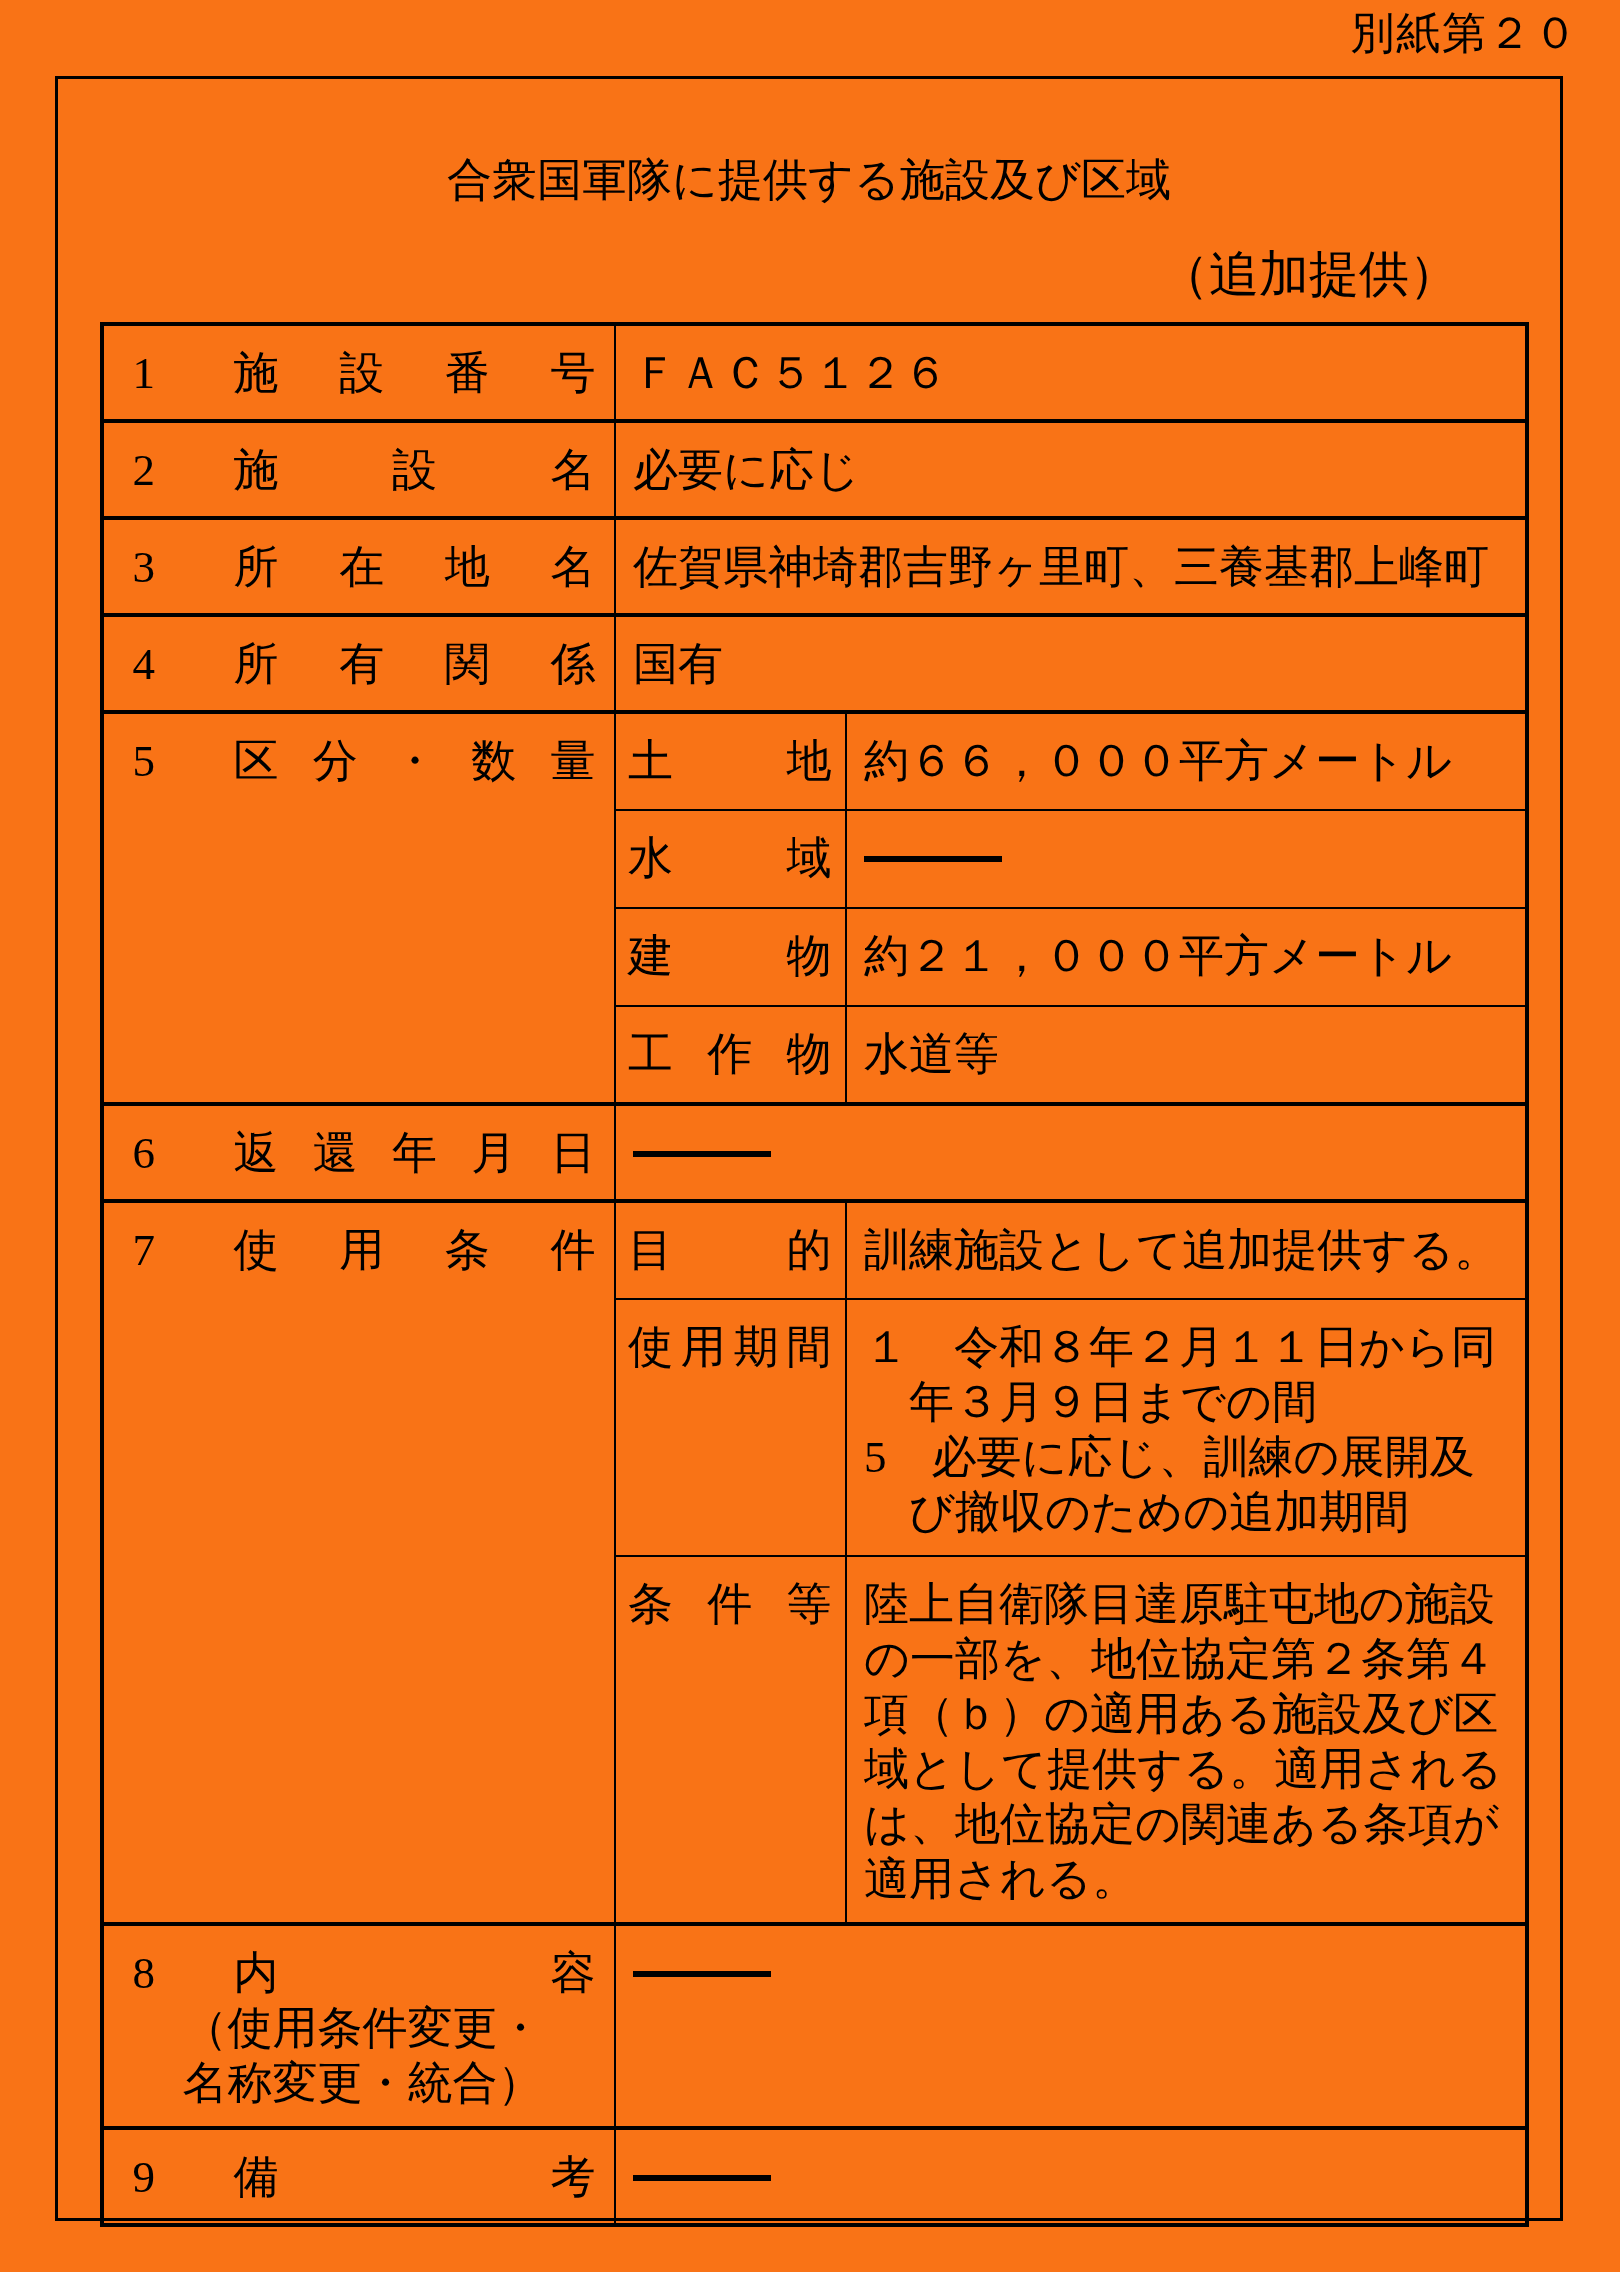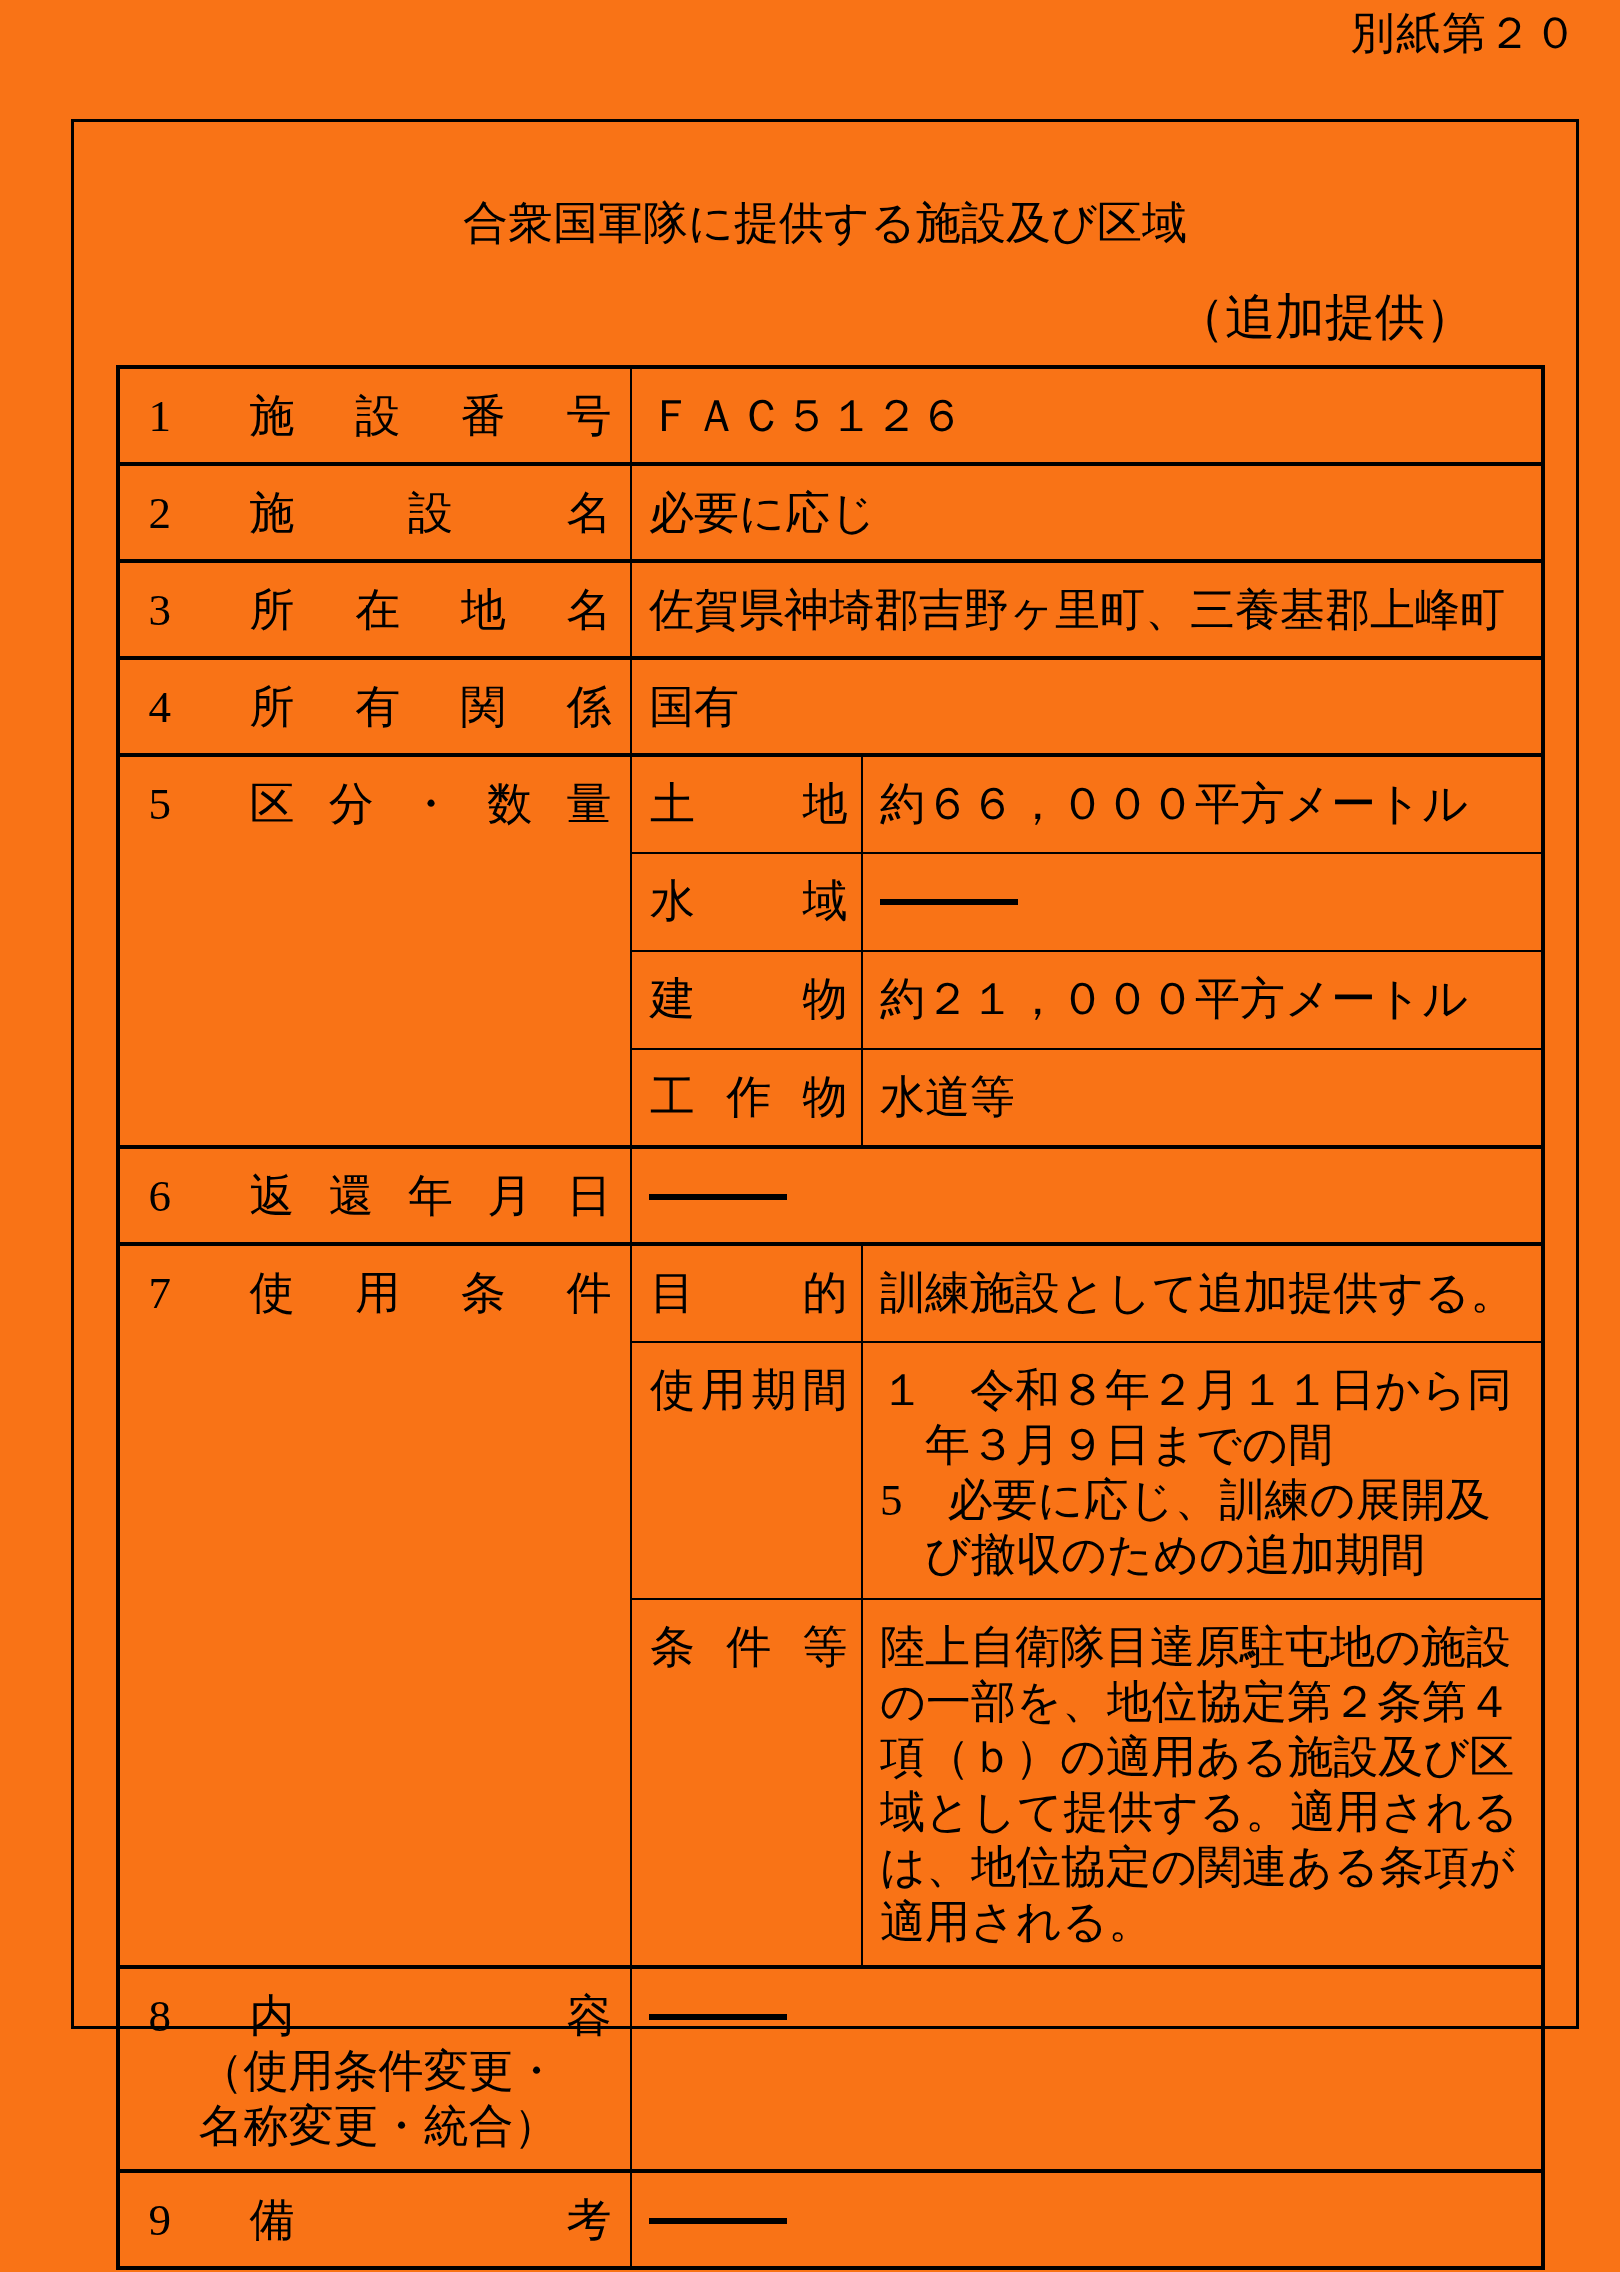--- a/index.html
+++ b/index.html
@@ -8,23 +8,23 @@
     width:1621px;height:2273px;
     background:#f97316;color:#000000;
     font-family:"Liberation Serif","DejaVu Serif",serif;
     overflow:hidden;
   }
   .attachment-label{
     position:absolute;top:10px;right:42px;
     font-size:44px;line-height:1.1;letter-spacing:1.7px;
   }
   .doc-box{
-    position:absolute;left:71px;top:76px;
-    width:1508px;height:1910px;
-    border:3.4px solid #000;box-sizing:border-box;margin-top:43px;
+    position:absolute;left:55px;top:76px;
+    width:1508px;height:2145px;
+    border:3.4px solid #000;box-sizing:border-box;
   }
   .doc-title{
     position:absolute;left:0;right:0;top:77px;
     text-align:center;font-size:45px;font-weight:normal;
     margin:0;line-height:1.1;
   }
   .doc-subtitle{
     position:absolute;top:168px;right:101px;
     font-size:50px;line-height:1.1;
   }
@@ -46,21 +46,21 @@
   tr.main > td{border-top-width:4.2px;}
   td.label-cell{padding-left:28.5px;padding-right:18.5px;}
   .label-line{display:flex;}
   .row-num{width:101px;flex-shrink:0;}
   .row-label{
     flex:1;
     text-align:justify;
     text-align-last:justify;
     text-justify:inter-character;
   }
-  td.sub-label-cell{padding-left:18px;padding-right:13.4px;}
+  td.sub-label-cell{padding-left:12px;padding-right:13.4px;}
   .sub-label{
     display:block;
     text-align:justify;
     text-align-last:justify;
     text-justify:inter-character;
   }
   .label-note{padding-left:50px;}
   .h-simple{height:97px;}
   .h-sub{height:98px;}
   .h-period{height:252px;}

